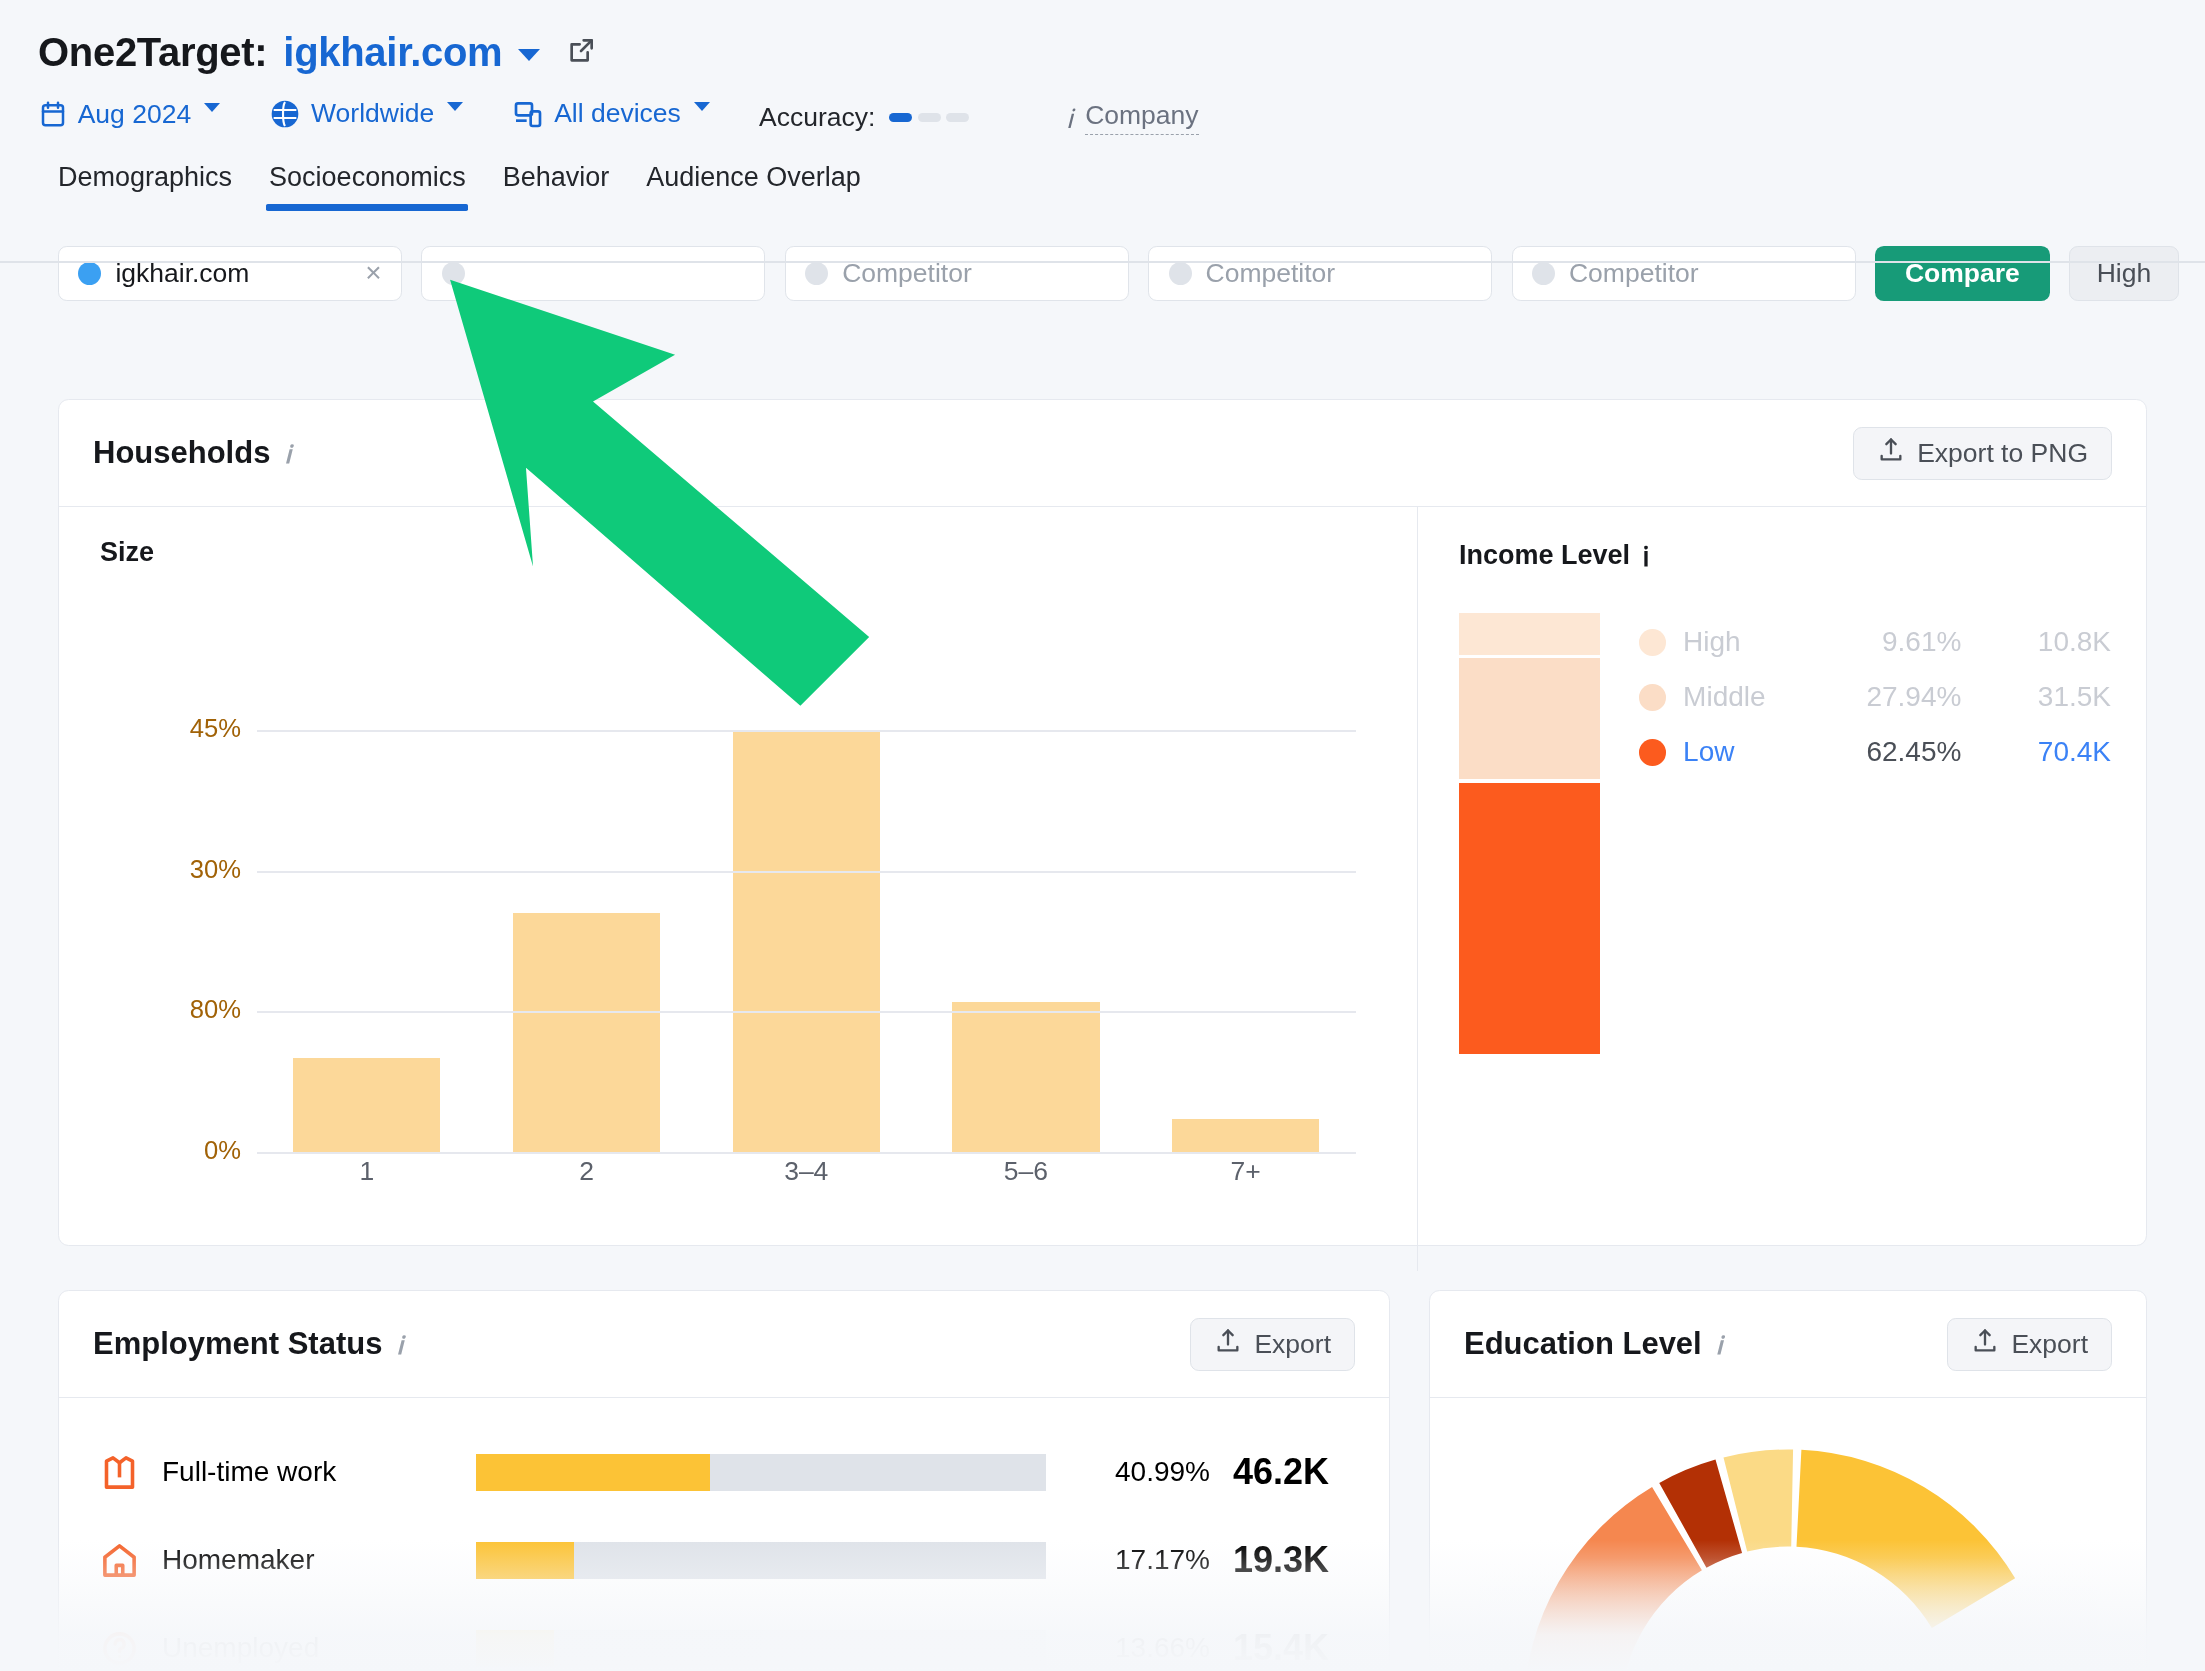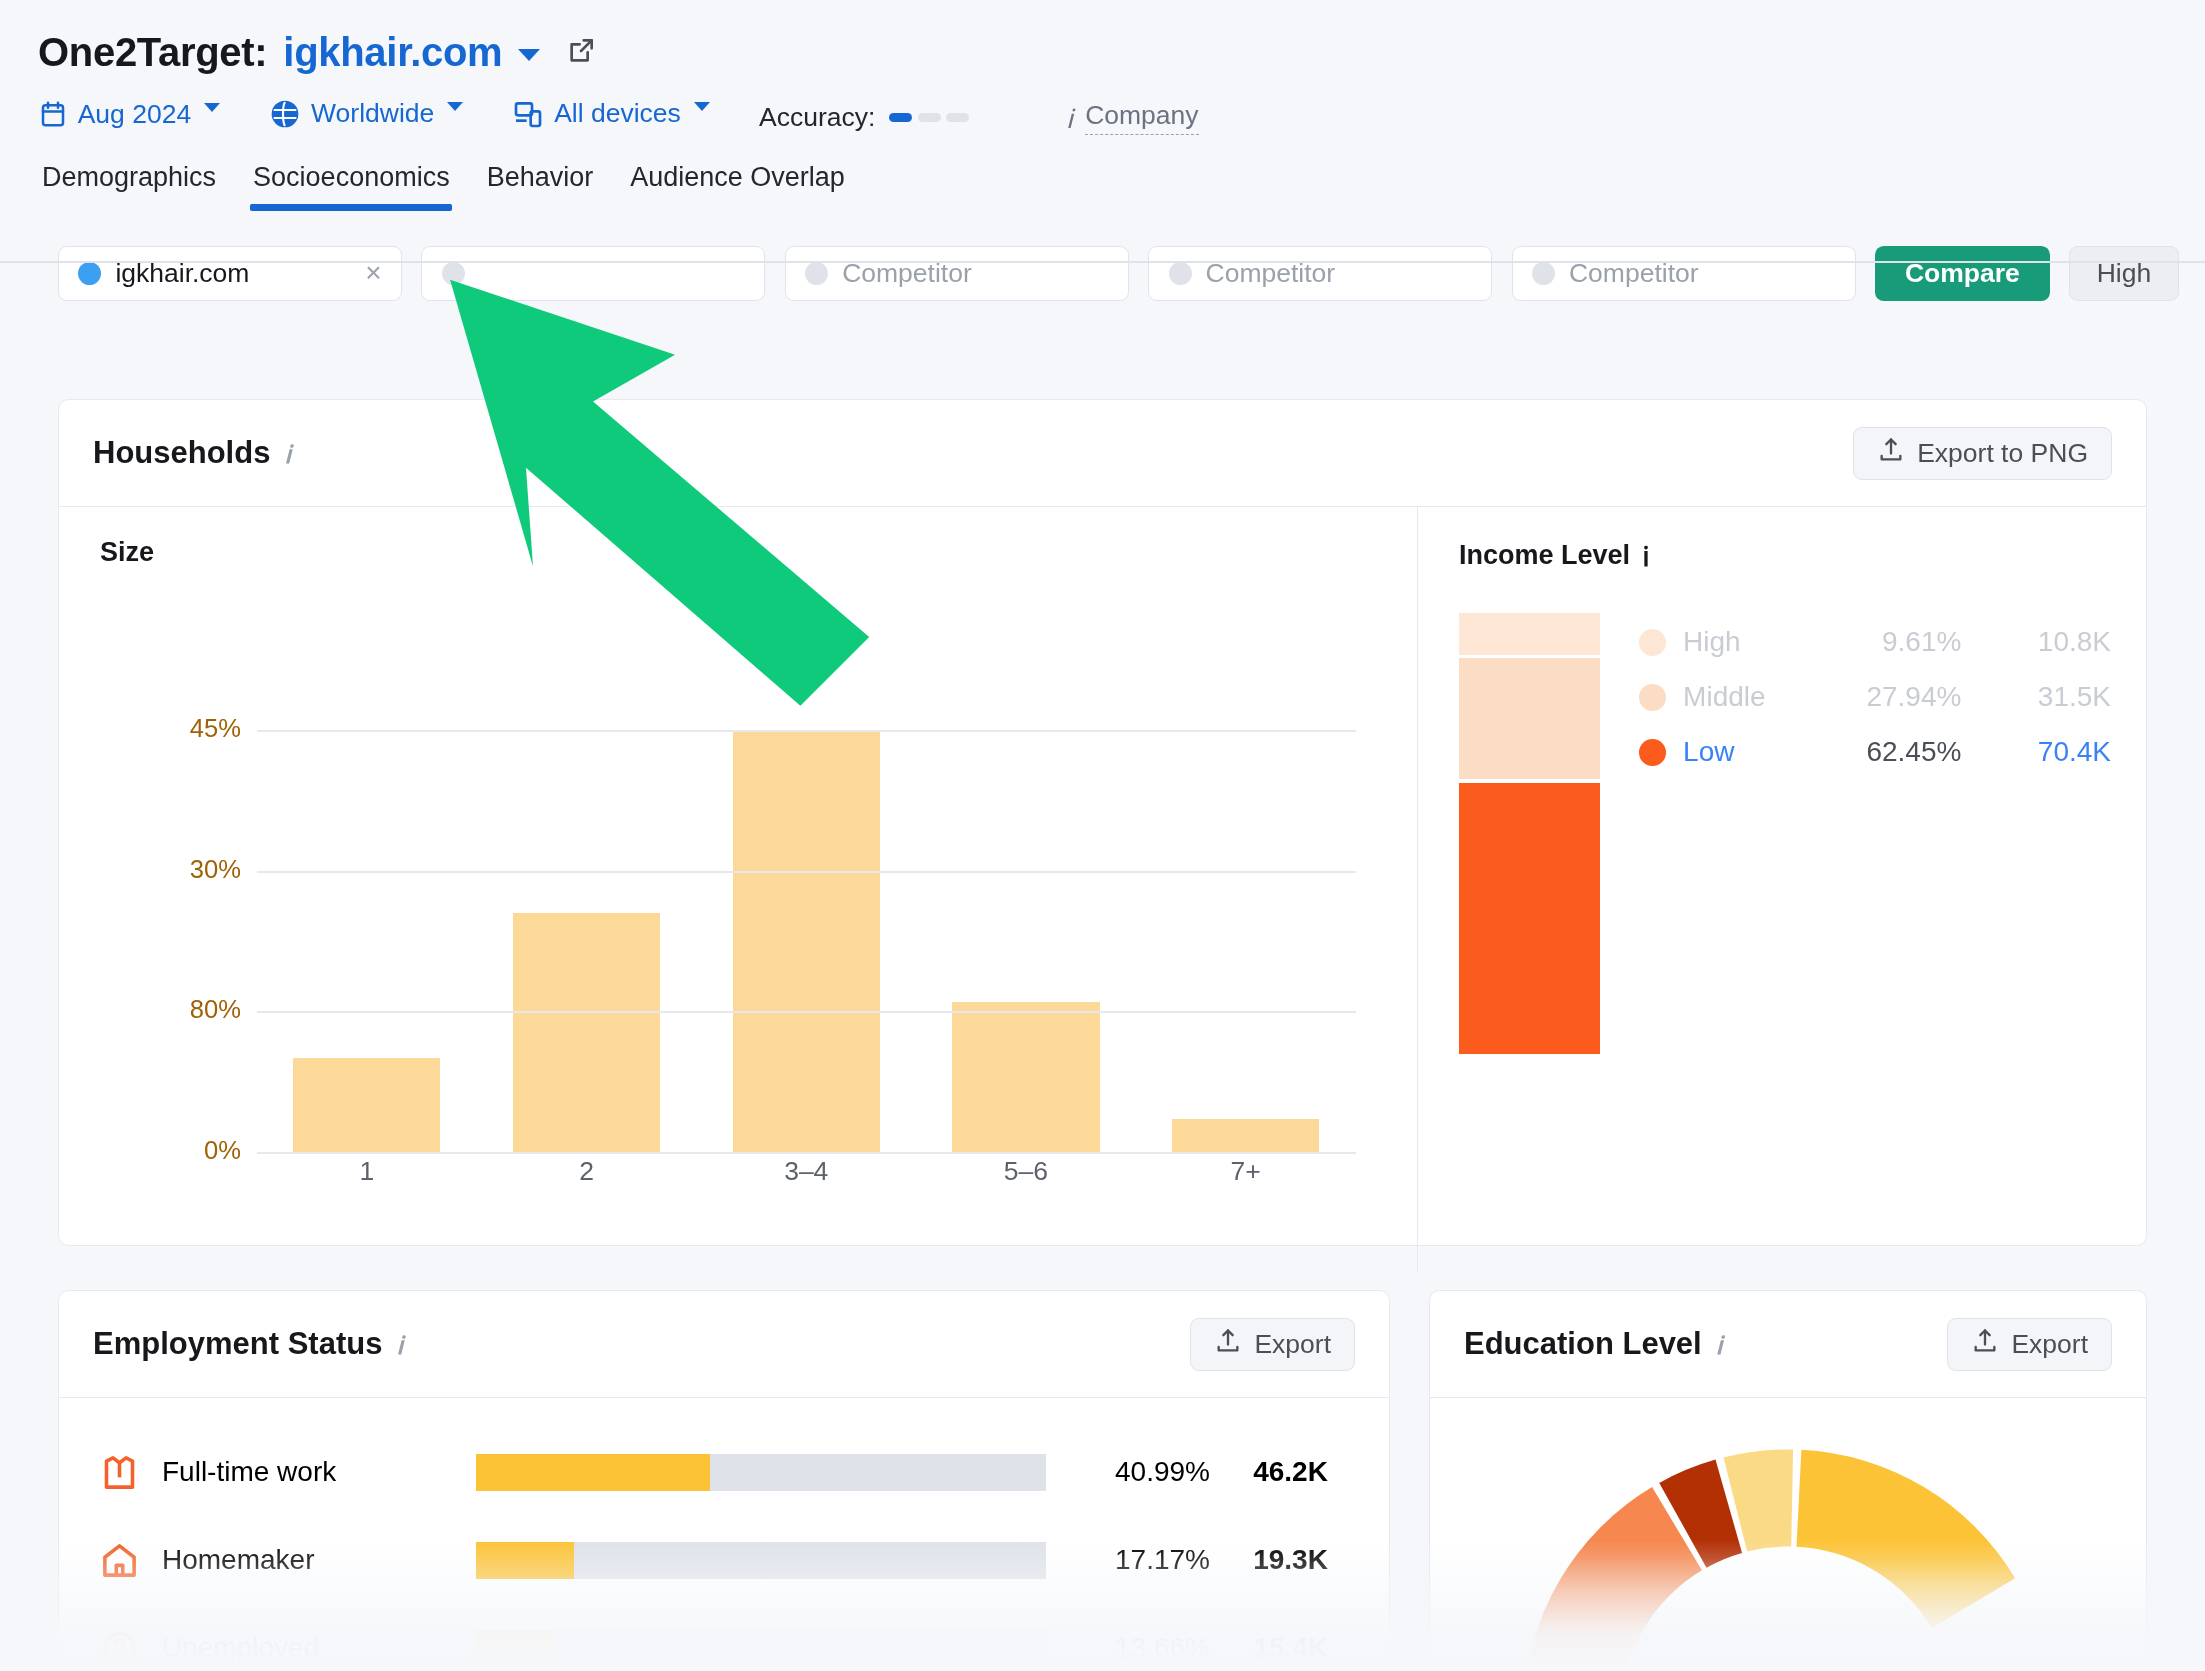--- a/index.html
+++ b/index.html
@@ -30,21 +30,21 @@
   .accuracy-wrap { display:flex; align-items:center; gap:14px; margin-right: 97px;}
   .accuracy-label { font-size: 26.5px; color: #23262b; }
   .acc-bars { display:flex; gap:5.3px; align-items:center;}
   .acc-seg { width: 23px; height: 9.7px; border-radius: 5.3px; background: #dfe3e9; }
   .acc-seg.on { background: #1767d2; }
   .company-wrap { display:flex; align-items:center; gap:12.4px; }
   .info-i { font-size: 26.5px; color:#6b7280; font-style: italic; font-family: "Liberation Serif", serif;}
   .company-link { font-size: 26.5px; color:#6b7280; border-bottom: 1.8px dashed #9aa1ab; padding-bottom:2.6px;}
 
   
-  .tabs { display:flex; gap: 0; margin: 25px 0 0 42px; }
+  .tabs { display:flex; gap: 0; margin: 25px 0 0 58px; }
   .tab { font-size: 27px; color:#23262b; padding: 0 0 17.6px 0; margin-right: 37px;
          position: relative; }
   .tab.active { font-weight: 400; }
   .tab.active:after { content:""; position:absolute; left:-2.6px; right:-2.6px; bottom:0;
                       height:6.2px; background:#1767d2; border-radius:1.8px;}
   .tabs-rule { position:absolute; left:0; right:0; top:261px; height:1.8px; background:#dfe3e9;}
 
   
   .comp-row { display:flex; align-items:center; gap: 19.4px; margin: 35px 0 0 58px; }
   .chip { height: 55px; width: 344px; background:#fff; border:1.8px solid #e0e4ea;
@@ -109,21 +109,21 @@
 
   
   #employment-card { position:absolute; left:58px; top:1290px; width:1332px; height:441px; }
   .emp-rows { padding: 30px 41px 0 41px; }
   .emp-row { display:flex; align-items:center; height: 88px; gap: 23px;}
   .emp-icon { width: 39px; height:39px; flex:none; }
   .emp-name { font-size:28px; width: 291px; }
   .emp-track { flex:1; height: 37px; background:#dfe3e9; position:relative; overflow:hidden;}
   .emp-fill { position:absolute; left:0; top:0; bottom:0; background:#fcc336; }
   .emp-pct { font-size:28px; width: 141px; text-align:right; }
-  .emp-val { font-size:28px; width: 115px; text-align:center; font-weight:700;}
+  .emp-val { font-size:36px; width: 115px; text-align:left; font-weight:700;}
   .faded { opacity: 0.32; }
 
   
   #education-card { position:absolute; left:1429px; top:1290px; width:718px; height:441px; }
   .edu-body { position:relative; height: 318px; display:flex; justify-content:center;
               padding-top: 25px;}
 
   
   .bottom-fade { position:absolute; left:0; right:0; bottom:0; height:132px;
                  background: linear-gradient(to bottom, rgba(245,247,250,0) 0%, rgba(245,247,250,0.92) 72%, #f5f7fa 100%);

